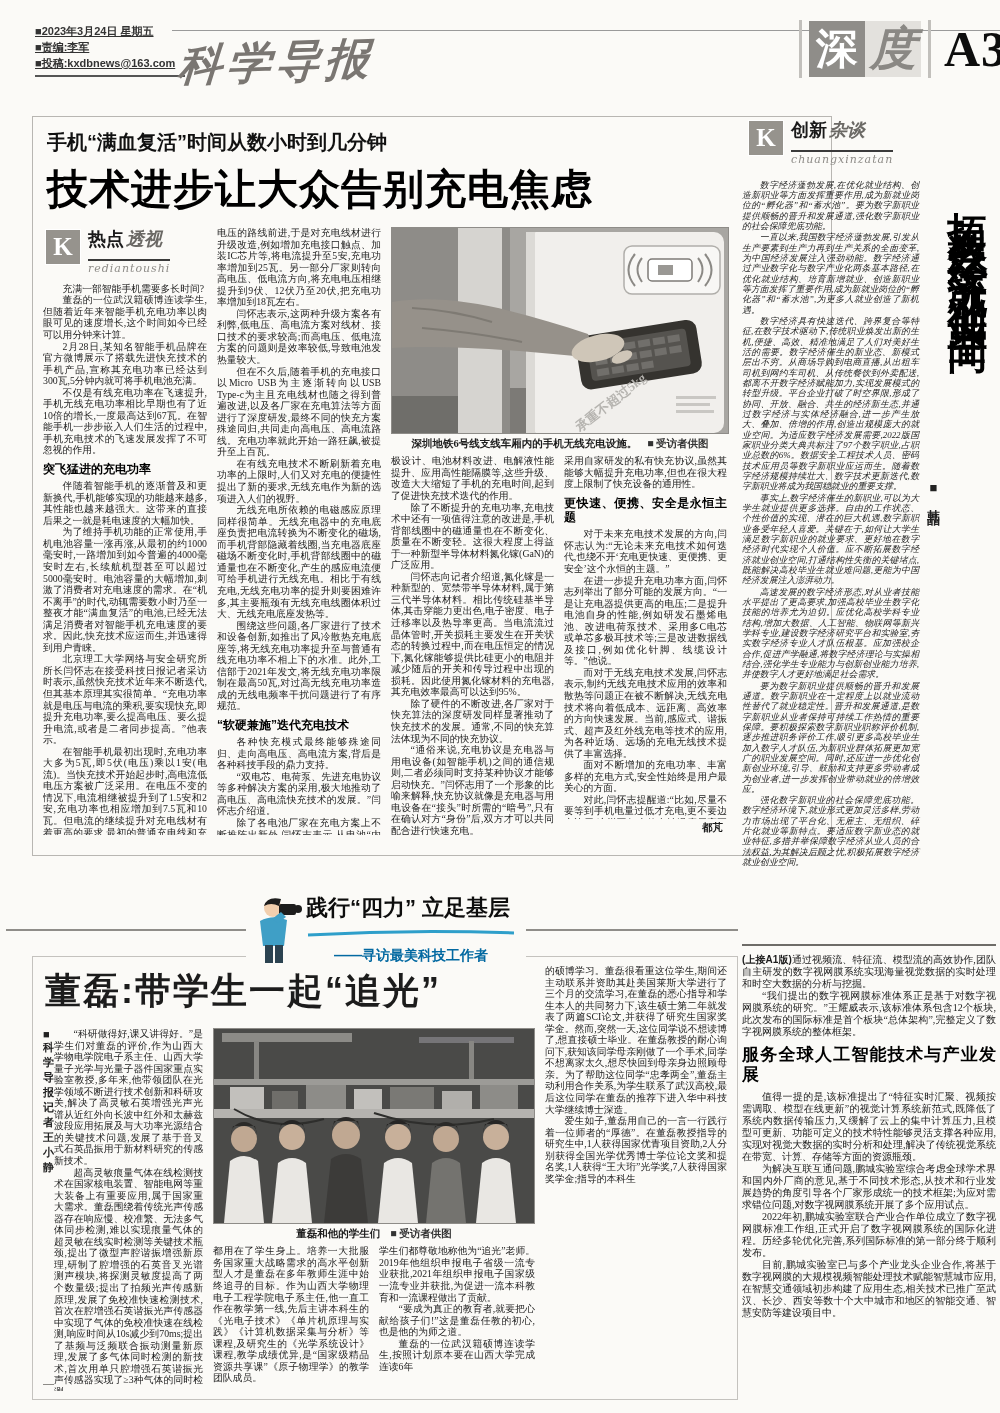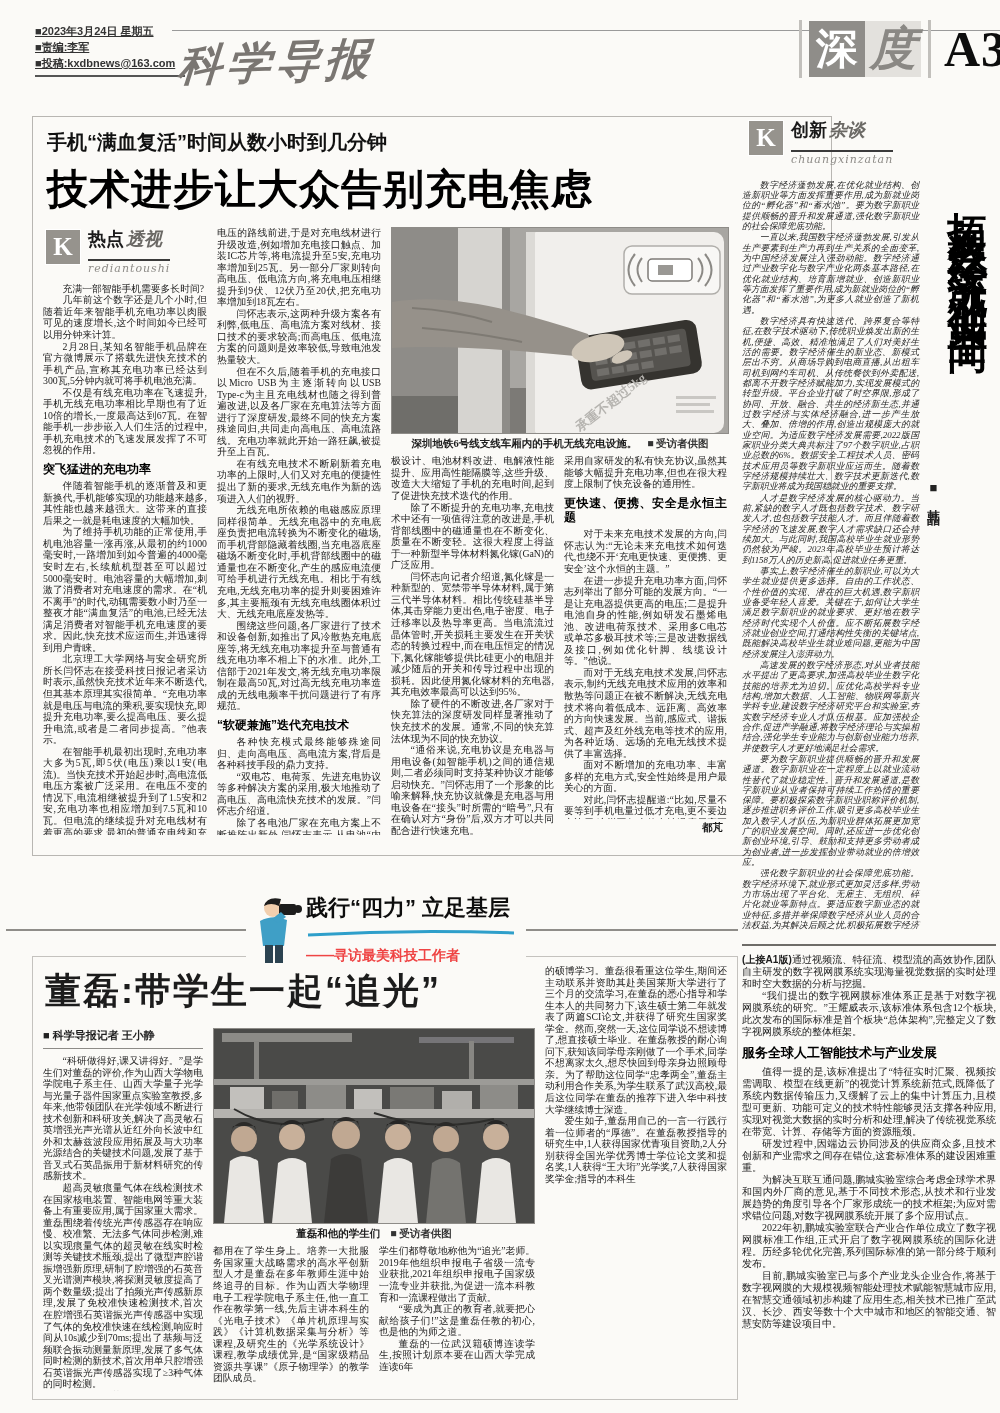--- a/index.html
+++ b/index.html
@@ -64,42 +64,42 @@
              font:700 13px "Liberation Sans","DejaVu Sans",sans-serif;color:#222;padding-top:300px;letter-spacing:4px;}
   .sb-vtitle{width:52px;writing-mode:vertical-rl;text-orientation:upright;line-height:1.05;
              font:900 40px "Liberation Sans","DejaVu Sans",sans-serif;color:#000;letter-spacing:11px;margin-left:2px;}
 
   
   .banner-rule{position:absolute;top:929px;height:2px;background:#8f8d89;}
   .banner{position:absolute;left:246px;top:886px;width:280px;height:86px;background:#fbfaf7;z-index:2;
           display:flex;align-items:center;gap:4px;}
   .banner-txt{position:relative;}
   .banner-l1{font:900 22px "Liberation Sans","DejaVu Sans",sans-serif;color:#0d0d0d;white-space:nowrap;}
-  .banner-l2{font:700 14px "Liberation Sans","DejaVu Sans",sans-serif;color:#ef4444;margin-top:6px;}
+  .banner-l2{font:700 14px "Liberation Sans","DejaVu Sans",sans-serif;color:#0369a1;margin-top:6px;text-align:center;}
 
   
   .profile{position:absolute;left:32px;top:956px;width:706px;height:444px;border:1px solid #c4c2be;
            box-sizing:border-box;padding:8px 10px;background:#fbfaf7;}
   .profile-flex{display:flex;gap:10px;height:100%;overflow:hidden;}
   .p-left{width:492px;display:flex;flex-direction:column;}
   .p-headline{font:900 36px "Liberation Sans","DejaVu Sans",sans-serif;letter-spacing:2px;margin:2px 0 12px 2px;white-space:nowrap;}
   .p-row{display:flex;gap:10px;flex:1;overflow:hidden;}
-  .p-col1{width:160px;display:flex;flex-direction:column;overflow:hidden;}
+  .p-col1{width:160px;display:flex;flex-direction:row;overflow:hidden;}
   .p-byline{font:700 11px "Liberation Sans","DejaVu Sans",sans-serif;border-bottom:1px solid #8d8b87;
             padding-bottom:5px;margin-bottom:6px;color:#222;}
   .p-mid{width:322px;display:flex;flex-direction:column;}
   .p-midcols{display:flex;gap:10px;flex:1;overflow:hidden;}
   .p-midcol{width:156px;overflow:hidden;}
   .p-col4{flex:1;overflow:hidden;}
 
   
   .retina{position:absolute;left:742px;top:944px;width:254px;height:462px;border-top:2px solid #6e6c68;
           padding-top:8px;box-sizing:border-box;overflow:hidden;}
   .retina .bodytext{font-size:10px;line-height:1.2;}
-  .retina .subhead{font-size:13px;margin:7px 0 5px;}
+  .retina .subhead{font-size:17px;margin:7px 0 5px;}
 </style>
 </head>
 <body>
 
 <div id="page">
 
   <div class="hdr-info">
     <div>■2023年3月24日  星期五</div>
     <div>■责编:李军</div>
     <div>■投稿:kxdbnews@163.com</div>
@@ -121,21 +121,21 @@
       <div class="ma-col">
         <div class="col-logo">
           <div class="k-badge">K</div>
           <div>
             <div class="cl-title"><b>热点</b><i>透视</i></div>
             <div class="cl-pinyin">rediantoushi</div>
           </div>
         </div>
         <div class="paras">
             <p class="para">充满一部智能手机需要多长时间?</p>
-            <p class="para">几年前这个数字还是几个小时,但随着近年来智能手机充电功率以肉眼可见的速度增长,这个时间如今已经可以用分钟来计算。</p>
+            <p class="para">董磊的一位武汉籍硕博连读学生,但随着近年来智能手机充电功率以肉眼可见的速度增长,这个时间如今已经可以用分钟来计算。</p>
             <p class="para">2月28日,某知名智能手机品牌在官方微博展示了搭载先进快充技术的手机产品,宣称其充电功率已经达到300瓦,5分钟内就可将手机电池充满。</p>
             <p class="para">不仅是有线充电功率在飞速提升,手机无线充电功率相比早期也有了近10倍的增长,一度最高达到67瓦。在智能手机一步步嵌入人们生活的过程中,手机充电技术的飞速发展发挥了不可忽视的作用。</p>
             <h4 class="subhead">突飞猛进的充电功率</h4>
             <p class="para">伴随着智能手机的逐渐普及和更新换代,手机能够实现的功能越来越多,其性能也越来越强大。这带来的直接后果之一就是耗电速度的大幅加快。</p>
             <p class="para">为了维持手机功能的正常使用,手机电池容量一涨再涨,从最初的约1000毫安时,一路增加到如今普遍的4000毫安时左右,长续航机型甚至可以超过5000毫安时。电池容量的大幅增加,刺激了消费者对充电速度的需求。在“机不离手”的时代,动辄需要数小时乃至一整夜才能“满血复活”的电池,已经无法满足消费者对智能手机充电速度的要求。因此,快充技术应运而生,并迅速得到用户青睐。</p>
             <p class="para">北京理工大学网络与安全研究所所长闫怀志在接受科技日报记者采访时表示,虽然快充技术近年来不断迭代,但其基本原理其实很简单。“充电功率就是电压与电流的乘积,要实现快充,即提升充电功率,要么提高电压、要么提升电流,或者是二者同步提高。”他表示。</p>
             <p class="para">在智能手机最初出现时,充电功率大多为5瓦,即5伏(电压)乘以1安(电流)。当快充技术开始起步时,高电流低电压方案被广泛采用。在电压不变的情况下,电流相继被提升到了1.5安和2安,充电功率也相应增加到7.5瓦和10瓦。但电流的继续提升对充电线材有着更高的要求,最初的普通充电线和充电插头已经无法承载更高的电流,快充技术的发展路线也在此出现了分化。</p>
           </div>
       </div>
       <div class="ma-col">
@@ -237,21 +237,20 @@
       <div>
         <div class="cl-title"><b>创新</b><i>杂谈</i></div>
         <div class="cl-pinyin">chuangxinzatan</div>
       </div>
     </div>
     <div class="sb-body">
       <div class="sb-text">
           <p class="para">数字经济蓬勃发展,在优化就业结构、创造新职业等方面发挥重要作用,成为新就业岗位的“孵化器”和“蓄水池”。要为数字新职业提供顺畅的晋升和发展通道,强化数字新职业的社会保障兜底功能。</p>
           <p class="para">一直以来,我国数字经济蓬勃发展,引发从生产要素到生产力再到生产关系的全面变革,为中国经济发展注入强劲动能。数字经济通过产业数字化与数字产业化两条基本路径,在优化就业结构、培育新增就业、创造新职业等方面发挥了重要作用,成为新就业岗位的“孵化器”和“蓄水池”,为更多人就业创造了新机遇。</p>
           <p class="para">数字经济具有快速迭代、跨界复合等特征,在数字技术驱动下,传统职业焕发出新的生机,便捷、高效、精准地满足了人们对美好生活的需要。数字经济催生的新业态、新模式层出不穷。从商场导购到电商直播,从出租车司机到网约车司机、从传统餐饮到外卖配送,都离不开数字经济赋能加力,实现发展模式的转型升级。平台企业打破了时空界限,形成了协同、开放、融合、共生的经济新生态,并通过数字经济与实体经济融合,进一步产生放大、叠加、倍增的作用,创造出规模庞大的就业空间。为适应数字经济发展需要,2022版国家职业分类大典共标注了97个数字职业,占职业总数的6%。数据安全工程技术人员、密码技术应用员等数字新职业应运而生。随着数字经济规模持续壮大、数字技术更新迭代,数字新职业将成为我国稳就业的重要支撑。</p>
-          <p class="para">人才是数字经济发展的核心驱动力。当前,紧缺的数字人才既包括数字技术、数字研发人才,也包括数字技能人才。而且伴随着数字经济的飞速发展,数字人才需求缺口还会持续加大。与此同时,我国高校毕业生就业形势仍然较为严峻。2023年高校毕业生预计将达到1158万人的历史新高,促进就业任务更重。</p>
           <p class="para">事实上,数字经济催生的新职业,可以为大学生就业提供更多选择。自由的工作状态、个性价值的实现、潜在的巨大机遇,数字新职业备受年轻人喜爱。关键在于,如何让大学生满足数字新职业的就业要求、更好地在数字经济时代实现个人价值。应不断拓展数字经济就业创业空间,打通结构性失衡的关键堵点,既能解决高校毕业生就业难问题,更能为中国经济发展注入澎湃动力。</p>
           <p class="para">高速发展的数字经济形态,对从业者技能水平提出了更高要求,加强高校毕业生数字化技能的培养尤为迫切。应优化高校学科专业结构,增加大数据、人工智能、物联网等新兴学科专业,建设数字经济研究平台和实验室,夯实数字经济专业人才队伍根基。应加强校企合作,促进产学融通,将数字经济理论与实操相结合,强化学生专业能力与创新创业能力培养,并使数字人才更好地满足社会需求。</p>
           <p class="para">要为数字新职业提供顺畅的晋升和发展通道。数字新职业在一定程度上以就业流动性替代了就业稳定性。晋升和发展通道,是数字新职业从业者保持可持续工作热情的重要保障。要积极探索数字新职业职称评价机制,逐步推进职务评价工作,吸引更多高校毕业生加入数字人才队伍,为新职业群体拓展更加宽广的职业发展空间。同时,还应进一步优化创新创业环境,引导、鼓励和支持更多劳动者成为创业者,进一步发挥创业带动就业的倍增效应。</p>
           <p class="para">强化数字新职业的社会保障兜底功能。数字经济环境下,就业形式更加灵活多样,劳动力市场出现了平台化、无雇主、无组织、碎片化就业等新特点。要适应数字新业态的就业特征,多措并举保障数字经济从业人员的合法权益,为其解决后顾之忧,积极拓展数字经济就业创业空间。</p>
         </div>
       <div class="sb-byline">■韩晶</div>
       <div class="sb-vtitle">拓展数字经济就业创业空间</div>
     </div>
   </div>
 
@@ -358,20 +357,19 @@
       </div>
     </div>
   </div>
 
   <div class="retina">
     <div class="bodytext">
         <p class="para noindent"><b>(上接A1版)</b>通过视频流、特征流、模型流的高效协作,团队自主研发的数字视网膜系统实现海量视觉数据的实时处理和时空大数据的分析与挖掘。</p>
         <p class="para">“我们提出的数字视网膜标准体系正是基于对数字视网膜系统的研究。”王耀威表示,该标准体系包含12个板块,此次发布的国际标准是首个板块“总体架构”,完整定义了数字视网膜系统的整体框架。</p>
         <h4 class="subhead">服务全球人工智能技术与产业发展</h4>
         <p class="para">值得一提的是,该标准提出了“特征实时汇聚、视频按需调取、模型在线更新”的视觉计算系统新范式,既降低了系统内数据传输压力,又缓解了云上的集中计算压力,且模型可更新、功能可定义的技术特性能够灵活支撑各种应用,实现对视觉大数据的实时分析和处理,解决了传统视觉系统在带宽、计算、存储等方面的资源瓶颈。</p>
-        <p class="para">研发过程中,因端边云协同涉及的供应商众多,且技术创新和产业需求之间存在错位,这套标准体系的建设困难重重。</p>
         <p class="para">为解决互联互通问题,鹏城实验室综合考虑全球学术界和国内外厂商的意见,基于不同技术形态,从技术和行业发展趋势的角度引导各个厂家形成统一的技术框架;为应对需求错位问题,对数字视网膜系统开展了多个应用试点。</p>
         <p class="para">2022年初,鹏城实验室联合产业合作单位成立了数字视网膜标准工作组,正式开启了数字视网膜系统的国际化进程。历经多轮优化完善,系列国际标准的第一部分终于顺利发布。</p>
         <p class="para">目前,鹏城实验室已与多个产业龙头企业合作,将基于数字视网膜的大规模视频智能处理技术赋能智慧城市应用,在智慧交通领域初步构建了应用生态,相关技术已推广至武汉、长沙、西安等数十个大中城市和地区的智能交通、智慧安防等建设项目中。</p>
       </div>
   </div>
 
 </div>
 
 </body></html>

